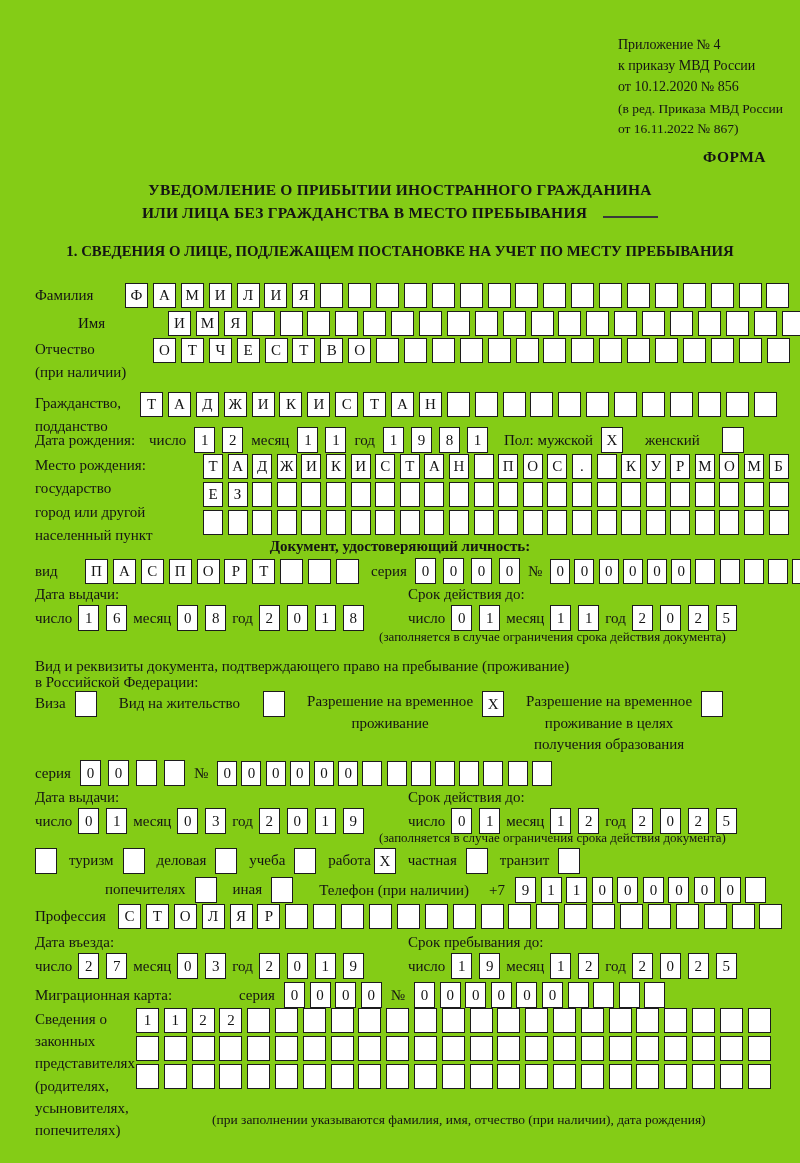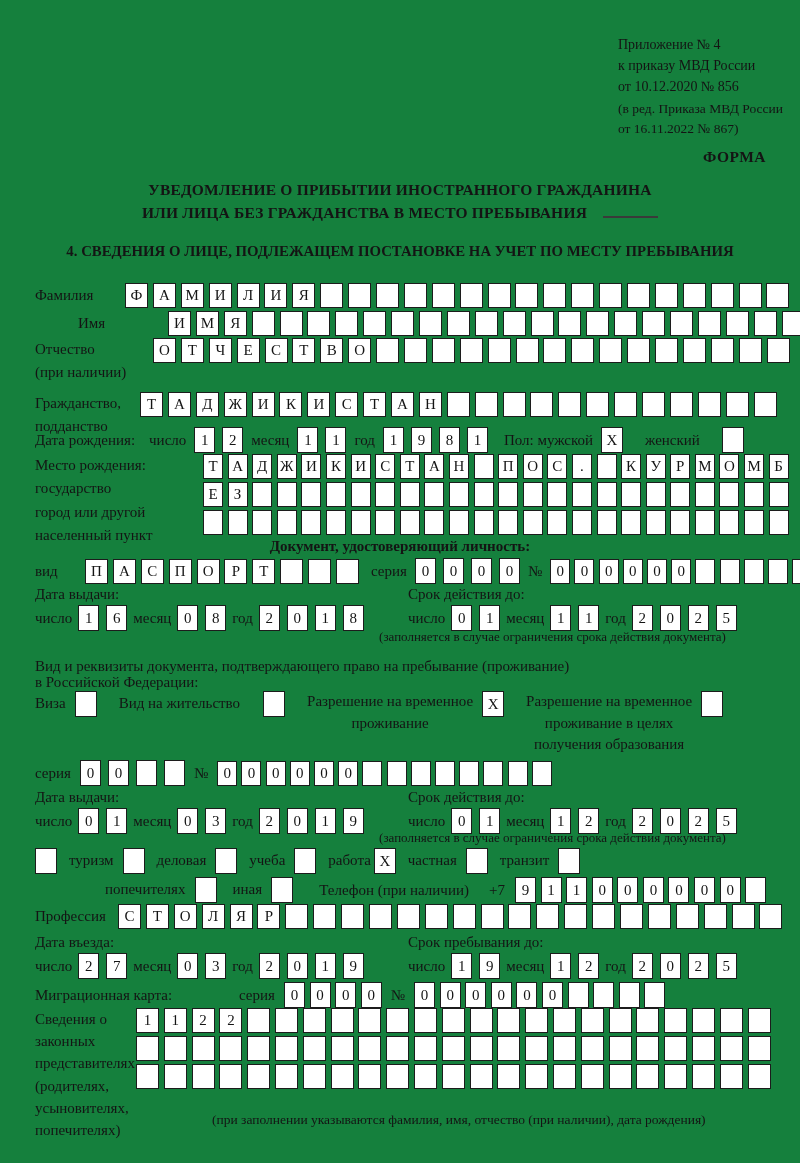--- a/index.html
+++ b/index.html
@@ -1,16 +1,16 @@
 <!DOCTYPE html>
 <html><head>
 <meta charset="utf-8">
 <style>
   html,body{margin:0;padding:0;background:#fff;}
-  .page{position:relative;width:800px;height:1163px;background:#15803d;overflow:hidden;
+  .page{position:relative;width:800px;height:1163px;background:#84cc16;overflow:hidden;
         font-family:"Liberation Serif","DejaVu Serif",serif;color:#141414;}
   .abs{position:absolute;}
   .r{position:absolute;display:flex;align-items:flex-start;}
   .rc{position:absolute;display:flex;align-items:center;}
   .lbl{font-size:15px;line-height:25px;flex:none;}
   .pre{white-space:pre-line;line-height:22.5px;}
   .b{font-weight:bold;}
   .cen{text-align:center;}
   .w90{width:90px;} .w118{width:118px;} .w105{width:105px;} .w168{width:168px;} .w83{width:83px;} .w101{width:101px;}
   
@@ -43,21 +43,21 @@
   <div class="abs hdr pre" style="left:618px;top:34px;">Приложение № 4
 к приказу МВД России
 от 10.12.2020 № 856</div>
   <div class="abs hdr2 pre" style="left:618px;top:99px;">(в ред. Приказа МВД России
 от 16.11.2022 № 867)</div>
   <div class="abs b" style="right:34px;top:148px;font-size:15.5px;letter-spacing:.5px;">ФОРМА</div>
 
   <div class="abs title cen" style="left:0;top:181px;width:800px;">УВЕДОМЛЕНИЕ О ПРИБЫТИИ ИНОСТРАННОГО ГРАЖДАНИНА</div>
   <div class="abs title cen" style="left:0;top:204px;width:800px;"><span>ИЛИ ЛИЦА БЕЗ ГРАЖДАНСТВА В МЕСТО ПРЕБЫВАНИЯ</span><span class="blank-line"></span></div>
 
-  <div class="abs b cen" style="left:0;top:243px;width:800px;font-size:14.8px;">4. СВЕДЕНИЯ О ЛИЦЕ, ПОДЛЕЖАЩЕМ ПОСТАНОВКЕ НА УЧЕТ ПО МЕСТУ ПРЕБЫВАНИЯ</div>
+  <div class="abs b cen" style="left:0;top:243px;width:800px;font-size:14.8px;">1. СВЕДЕНИЯ О ЛИЦЕ, ПОДЛЕЖАЩЕМ ПОСТАНОВКЕ НА УЧЕТ ПО МЕСТУ ПРЕБЫВАНИЯ</div>
 
   <div class="r" style="left:35px;top:283px;">
     <div class="lbl w90">Фамилия</div>
     <div class="boxes">
         <span class="bx">Ф</span>
         <span class="bx">А</span>
         <span class="bx">М</span>
         <span class="bx">И</span>
         <span class="bx">Л</span>
         <span class="bx">И</span>

